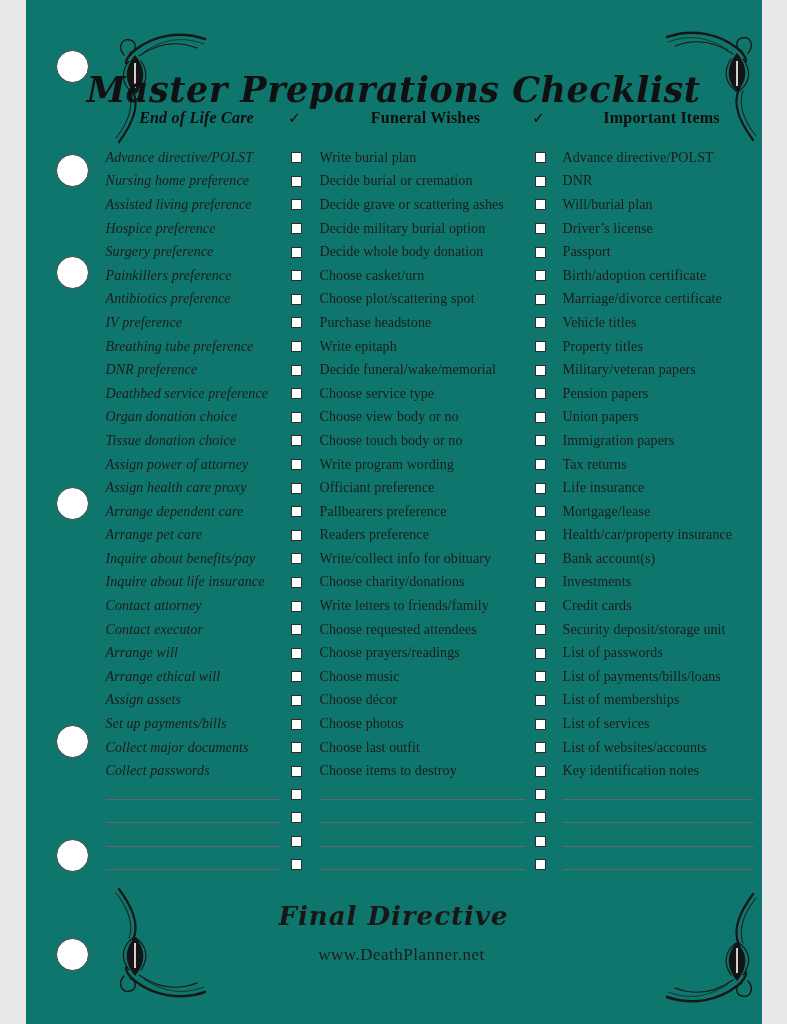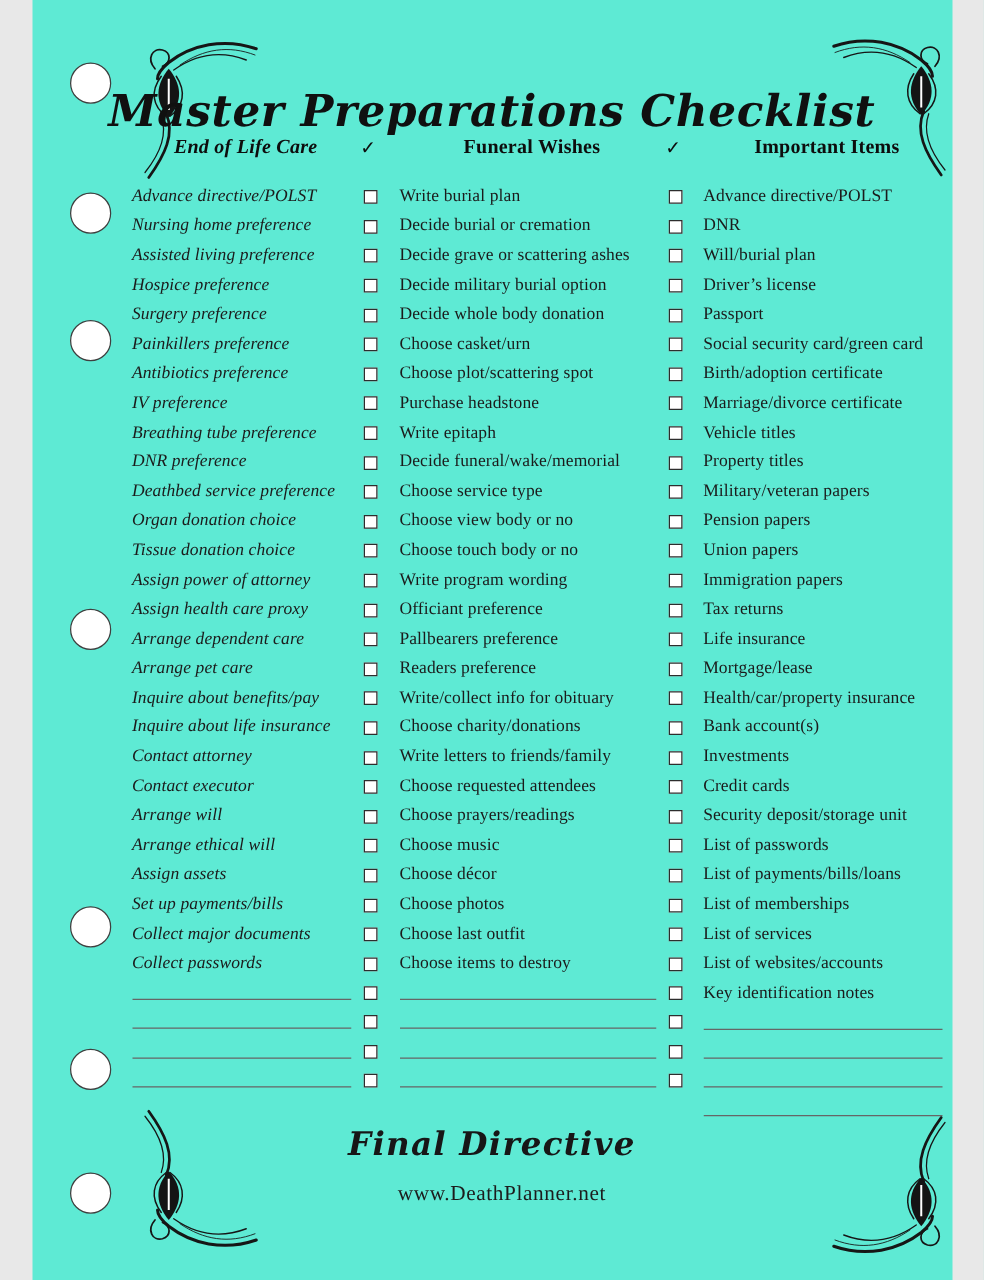--- a/index.html
+++ b/index.html
@@ -1,19 +1,19 @@
 <!DOCTYPE html>
 <html><head>
 <meta charset="utf-8">
 <style>
   html,body{margin:0;padding:0;background:#e8e8e8;}
   .page{
     position:relative;
     width:700px;height:1024px;
-    background:#5eead4;
+    background:#0f766e;
     overflow:hidden;
     font-family:"Liberation Serif", serif;
     color:var(--ink,#1b1b1b);
     margin:0 auto;
     padding-left:36px;
   }
   .title{
     position:absolute;top:46px;left:0;right:0;
     text-align:center;
     font-family:"DejaVu Serif", serif;
@@ -439,24 +439,20 @@
           </div>
           <div class="row">
             <span class="lbl">Driver’s license</span>
             <span class="box"></span>
           </div>
           <div class="row">
             <span class="lbl">Passport</span>
             <span class="box"></span>
           </div>
           <div class="row">
-            <span class="lbl">Social security card/green card</span>
-            <span class="box"></span>
-          </div>
-          <div class="row">
             <span class="lbl">Birth/adoption certificate</span>
             <span class="box"></span>
           </div>
           <div class="row">
             <span class="lbl">Marriage/divorce certificate</span>
             <span class="box"></span>
           </div>
           <div class="row">
             <span class="lbl">Vehicle titles</span>
             <span class="box"></span>

